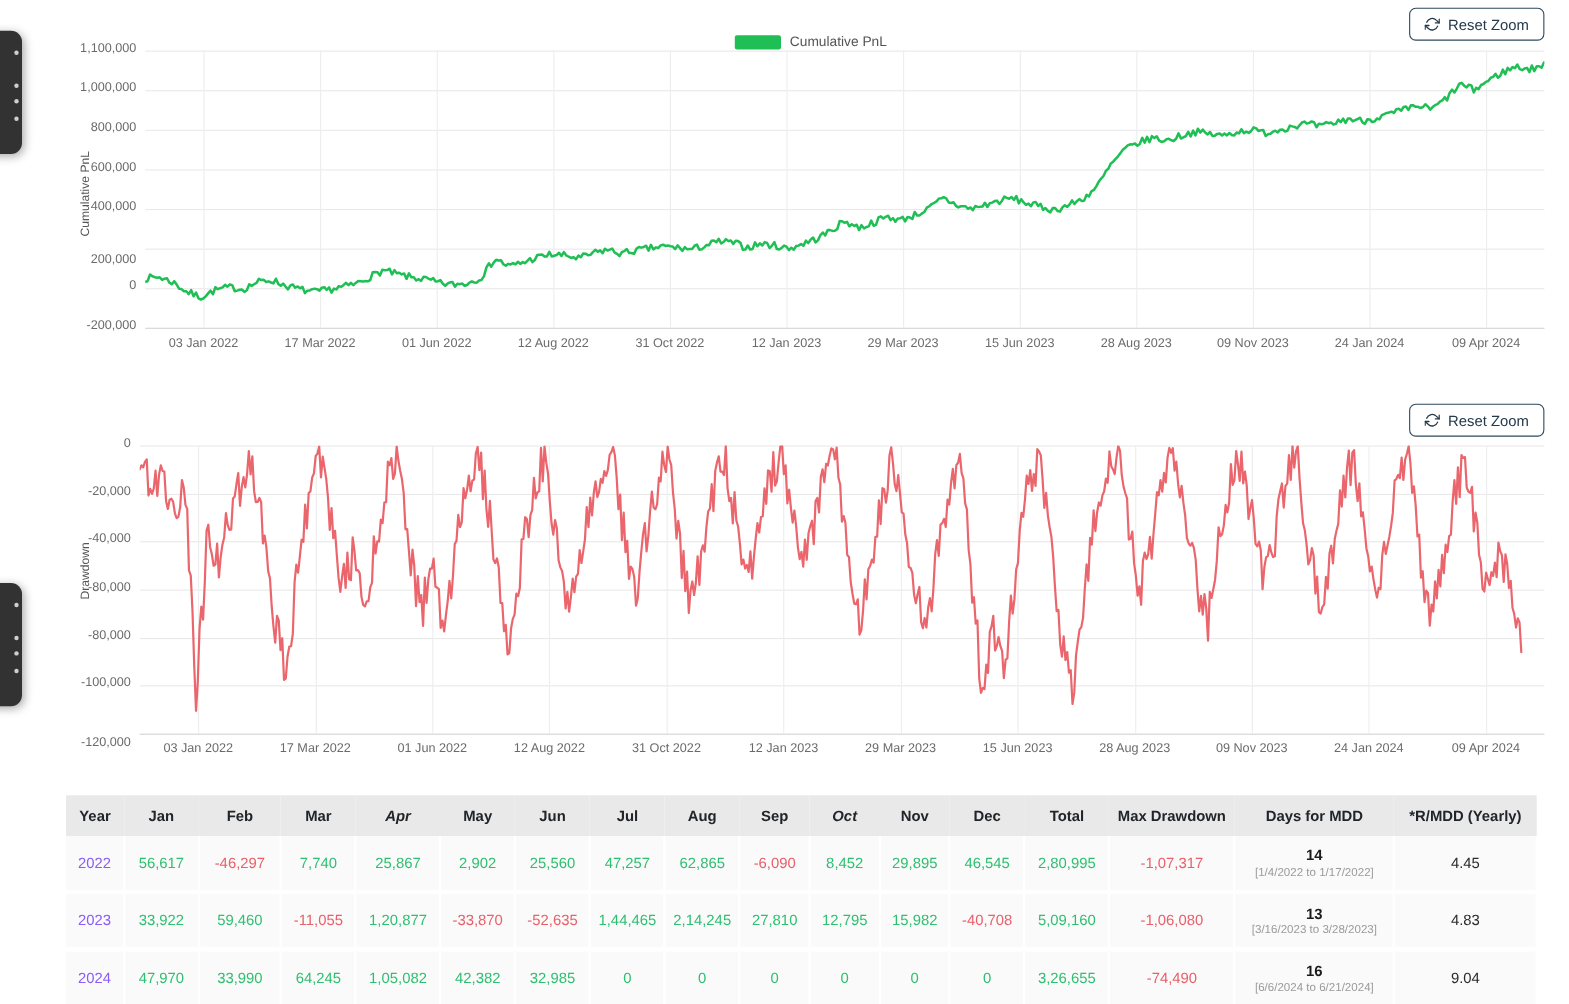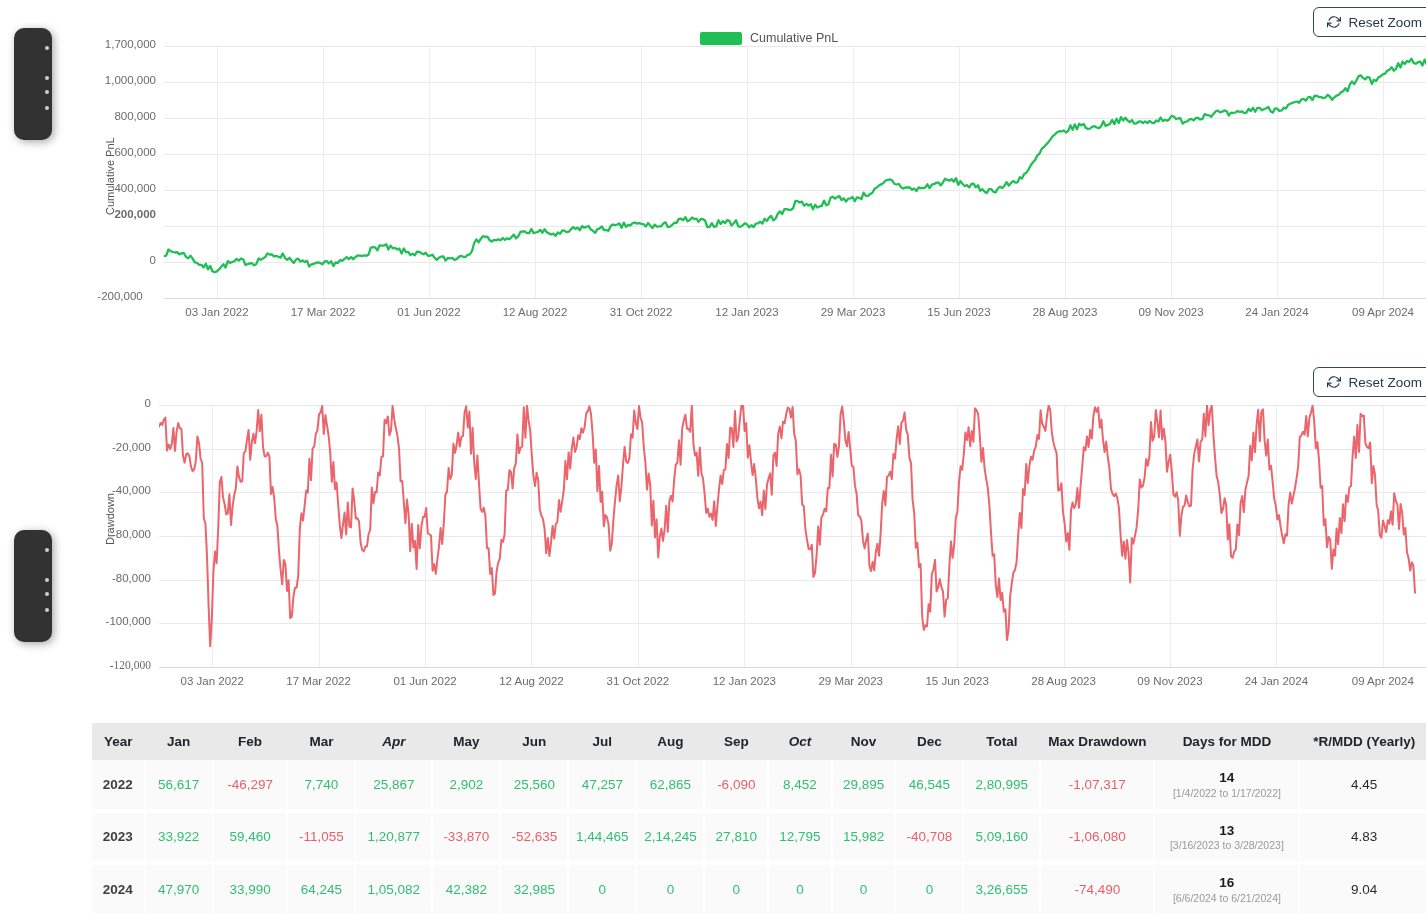--- a/index.html
+++ b/index.html
@@ -3,21 +3,21 @@
 <meta charset="utf-8">
 <style>
   * { box-sizing: border-box; }
   html, body {
     margin: 0; padding: 0;
     width: 1426px; height: 913px;
     background: #ffffff;
     font-family: "Liberation Sans", sans-serif;
     overflow: hidden;
   }
-  #root { position: relative; width: 1334px; height: 913px; background:#fff;margin-left:32px; }
+  #root { position: relative; width: 1334px; height: 913px; background:#fff; }
 
   
   .drawer-handle {
     position: absolute;
     left: -18px;
     width: 38px;
     background: #323232;
     border-radius: 10px;
     box-shadow: 2px 2px 9px rgba(0,0,0,.35);
   }
@@ -83,21 +83,21 @@
     white-space: nowrap;
   }
   table.perf tbody td {
     padding: 10px 4px;
     text-align: center;
     background: #fafafa;
     border-right: 2px solid #ffffff;
     border-bottom: 4px solid #ffffff;
     white-space: nowrap;
   }
-  table.perf tbody td.year-cell { font-weight: bold; color: #404040; background:#fafafa; }
+  table.perf tbody td.year-cell { font-weight: normal; color: #8b5cf6; background:#fafafa; }
   td.pos { color: #2fbf71; }
   td.neg { color: #e8606a; }
   td.mdd-cell { line-height: 1.15; }
   .mdd-days { font-weight: bold; color: #1b1b1b; font-size: 13.5px; display:block; }
   .mdd-range { color: #9a9a9a; font-size: 10.5px; display:block; margin-top:1px; }
   .rmdd { color: #2b2b2b; font-weight: 500; }
   svg.series { display:block; }
 </style>
 </head>
 <body>
@@ -131,35 +131,35 @@
 
   <div class="legend" style="left:668px;top:31px;">
     <span class="legend-swatch" id="legend-swatch-pnl" style="background: rgb(32, 191, 85);"></span>
     <span class="legend-label">Cumulative PnL</span>
   </div>
 
   <div class="axis-title" id="ylabel-pnl" style="left:72px;top:215px;transform:rotate(-90deg);">Cumulative PnL</div>
 
   <div id="plot-pnl" style="position:absolute;left:132px;top:46px;width:1272px;height:252px;">
         <div class="gridline" style="left: 0px; top: 0px; width: 1272px;"></div>
-        <div class="ytick" style="left: -80px; width: 72px; top: -8px;">1,700,000</div>
+        <div class="ytick" style="left: -80px; width: 72px; top: -8px;">1,100,000</div>
         <div class="gridline" style="left: 0px; top: 36px; width: 1272px;"></div>
         <div class="ytick" style="left: -80px; width: 72px; top: 28px;">1,000,000</div>
         <div class="gridline" style="left: 0px; top: 72px; width: 1272px;"></div>
         <div class="ytick" style="left: -80px; width: 72px; top: 64px;">800,000</div>
         <div class="gridline" style="left: 0px; top: 108px; width: 1272px;"></div>
         <div class="ytick" style="left: -80px; width: 72px; top: 100px;">600,000</div>
         <div class="gridline" style="left: 0px; top: 144px; width: 1272px;"></div>
         <div class="ytick" style="left: -80px; width: 72px; top: 136px;">400,000</div>
         <div class="gridline" style="left: 0px; top: 180px; width: 1272px;"></div>
-        <div class="ytick" style="left: -80px; width: 72px; top: 162px; font-weight: bold;">200,000</div>
+        <div class="ytick" style="left: -80px; width: 72px; top: 184px;">200,000</div>
         <div class="gridline" style="left: 0px; top: 216px; width: 1272px;"></div>
         <div class="ytick" style="left: -80px; width: 72px; top: 208px;">0</div>
         <div class="gridline" style="left: 0px; top: 252px; width: 1272px;"></div>
-        <div class="ytick" style="left: -80px; width: 72px; top: 244px; text-align: center;">-200,000</div>
+        <div class="ytick" style="left: -80px; width: 72px; top: 244px;">-200,000</div>
         <div class="vgridline" style="left: 53px; top: 0px; height: 252px;"></div>
         <div class="xtick" style="left: -7px; width: 120px; top: 260px;">03 Jan 2022</div>
         <div class="vgridline" style="left: 159px; top: 0px; height: 252px;"></div>
         <div class="xtick" style="left: 99px; width: 120px; top: 260px;">17 Mar 2022</div>
         <div class="vgridline" style="left: 265px; top: 0px; height: 252px;"></div>
         <div class="xtick" style="left: 205px; width: 120px; top: 260px;">01 Jun 2022</div>
         <div class="vgridline" style="left: 371px; top: 0px; height: 252px;"></div>
         <div class="xtick" style="left: 311px; width: 120px; top: 260px;">12 Aug 2022</div>
         <div class="vgridline" style="left: 477px; top: 0px; height: 252px;"></div>
         <div class="xtick" style="left: 417px; width: 120px; top: 260px;">31 Oct 2022</div>
@@ -206,21 +206,21 @@
         <div class="ytick" style="left: -80px; width: 72px; top: 35.6667px;">-20,000</div>
         <div class="gridline" style="left: 0px; top: 87.3333px; width: 1277px;"></div>
         <div class="ytick" style="left: -80px; width: 72px; top: 79.3333px;">-40,000</div>
         <div class="gridline" style="left: 0px; top: 131px; width: 1277px;"></div>
         <div class="ytick" style="left: -80px; width: 72px; top: 123px;">-80,000</div>
         <div class="gridline" style="left: 0px; top: 174.667px; width: 1277px;"></div>
         <div class="ytick" style="left: -80px; width: 72px; top: 166.667px;">-80,000</div>
         <div class="gridline" style="left: 0px; top: 218.333px; width: 1277px;"></div>
         <div class="ytick" style="left: -80px; width: 72px; top: 210.333px;">-100,000</div>
         <div class="gridline" style="left: 0px; top: 262px; width: 1277px;"></div>
-        <div class="ytick" style="left: -80px; width: 72px; top: 254px; font-family: Liberation Serif, serif;">-120,000</div>
+        <div class="ytick" style="left: -80px; width: 72px; top: 264px;">-120,000</div>
         <div class="vgridline" style="left: 53.2083px; top: 0px; height: 262px;"></div>
         <div class="xtick" style="left: -6.79167px; width: 120px; top: 270px;">03 Jan 2022</div>
         <div class="vgridline" style="left: 159.625px; top: 0px; height: 262px;"></div>
         <div class="xtick" style="left: 99.625px; width: 120px; top: 270px;">17 Mar 2022</div>
         <div class="vgridline" style="left: 266.042px; top: 0px; height: 262px;"></div>
         <div class="xtick" style="left: 206.042px; width: 120px; top: 270px;">01 Jun 2022</div>
         <div class="vgridline" style="left: 372.458px; top: 0px; height: 262px;"></div>
         <div class="xtick" style="left: 312.458px; width: 120px; top: 270px;">12 Aug 2022</div>
         <div class="vgridline" style="left: 478.875px; top: 0px; height: 262px;"></div>
         <div class="xtick" style="left: 418.875px; width: 120px; top: 270px;">31 Oct 2022</div>

